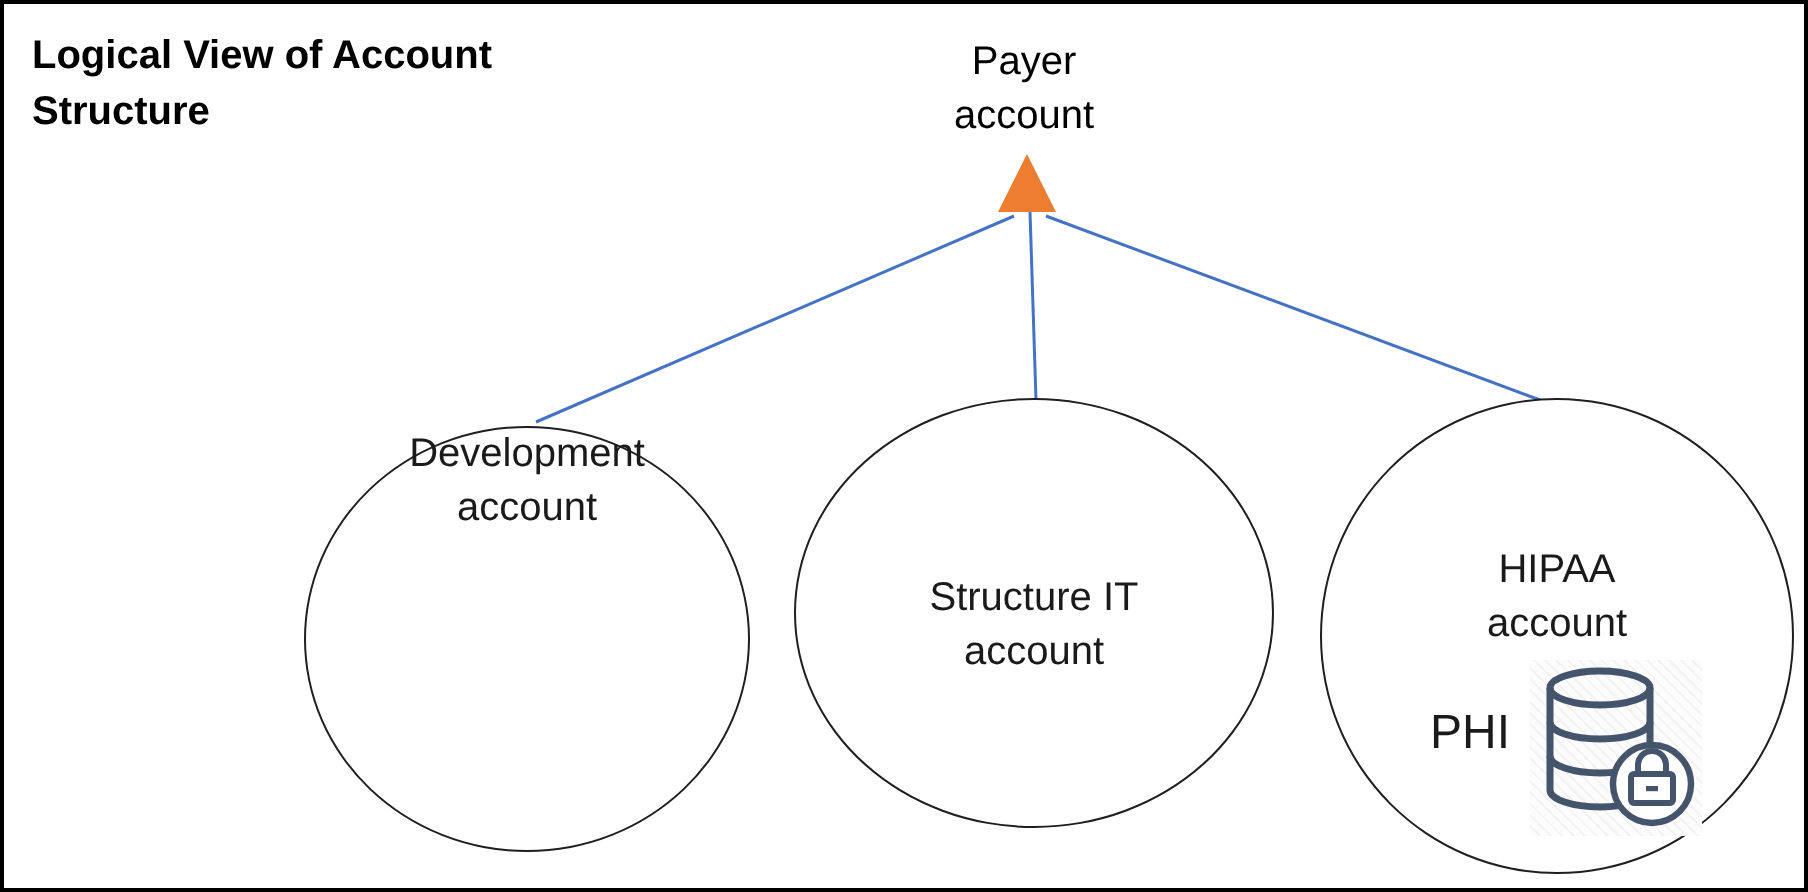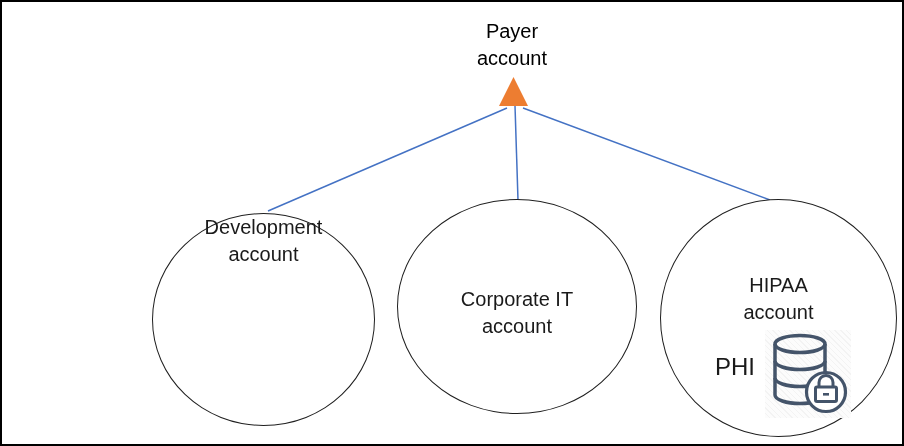--- a/index.html
+++ b/index.html
@@ -91,38 +91,40 @@
     align-items: center;
     justify-content: center;
   }
   .db-icon-wrap svg { display: block; }
 </style>
 </head>
 <body>
 
 <div class="canvas">
 
+  <div class="diagram-title">Logical View of Account
+Structure</div>
 
   <div class="payer-label">Payer
 account</div>
 
   <svg class="connectors" viewBox="0 0 904 446" xmlns="http://www.w3.org/2000/svg">
     <line x1="505" y1="106" x2="266" y2="209" stroke="#4472C4" stroke-width="1.5"></line>
     <line x1="513" y1="104" x2="516" y2="198" stroke="#4472C4" stroke-width="1.5"></line>
     <line x1="521" y1="106" x2="768" y2="198" stroke="#4472C4" stroke-width="1.5"></line>
     <polygon points="511.5,75 497,104 526,104" fill="#ED7D31"></polygon>
   </svg>
 
   <div class="acct c1">
     <div class="acct-label">Development
 account</div>
   </div>
 
   <div class="acct c2">
-    <div class="acct-label">Corporate IT
+    <div class="acct-label">Structure IT
 account</div>
   </div>
 
   <div class="acct c3">
     <div class="acct-label">HIPAA
 account</div>
     <div class="phi-label">PHI</div>
     <div class="db-icon-wrap">
       <svg width="80" height="84" viewBox="0 0 80 84" xmlns="http://www.w3.org/2000/svg">
         <g fill="none" stroke="#44546A" stroke-width="3.5" stroke-linejoin="round">

